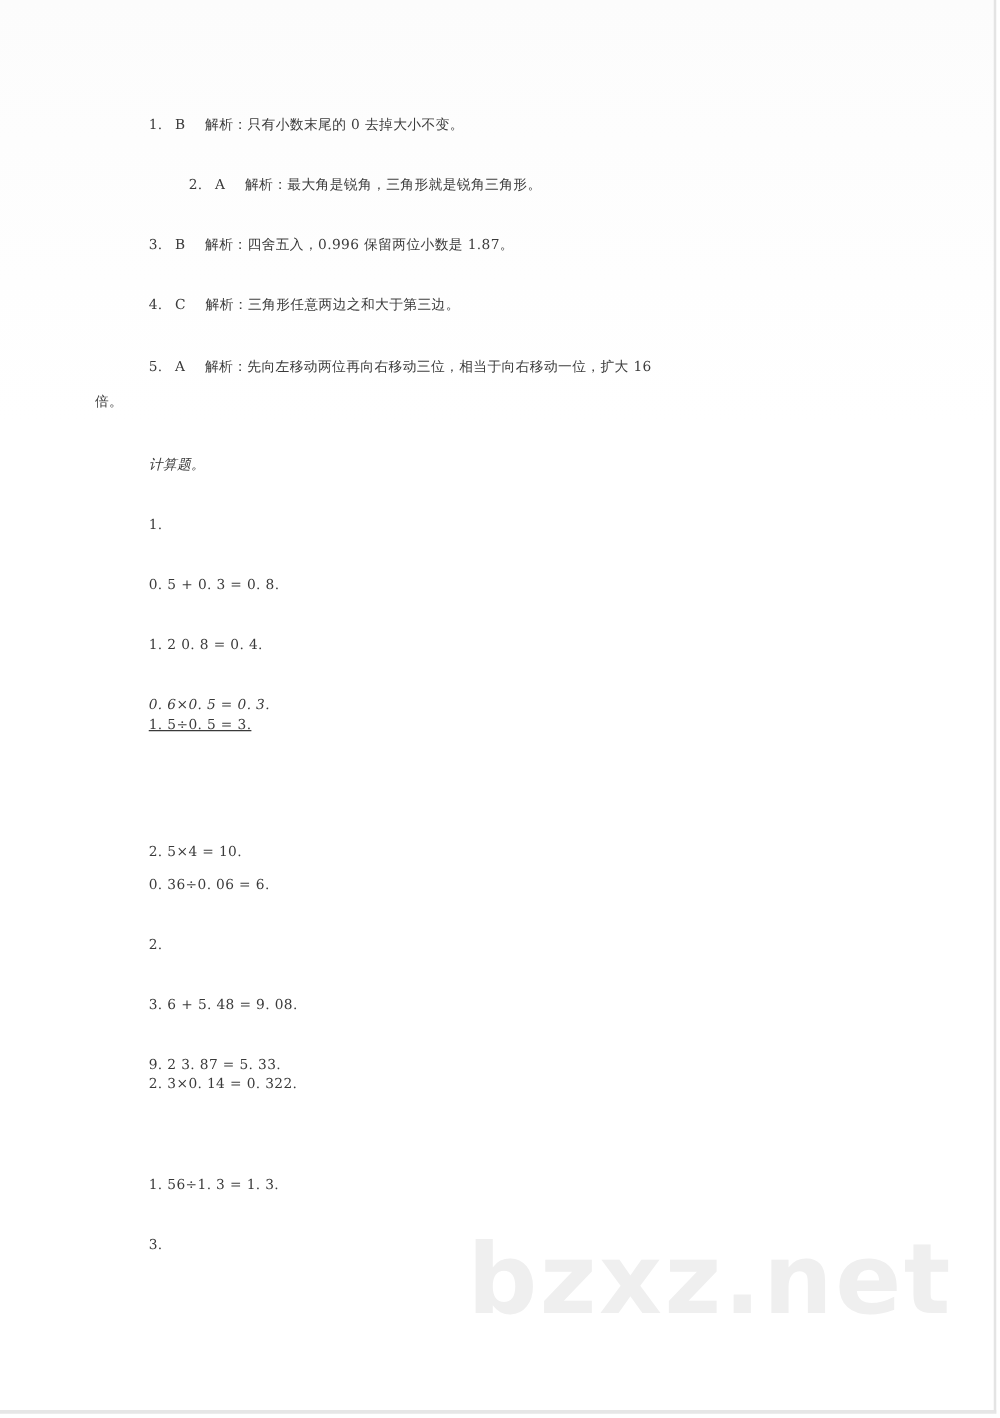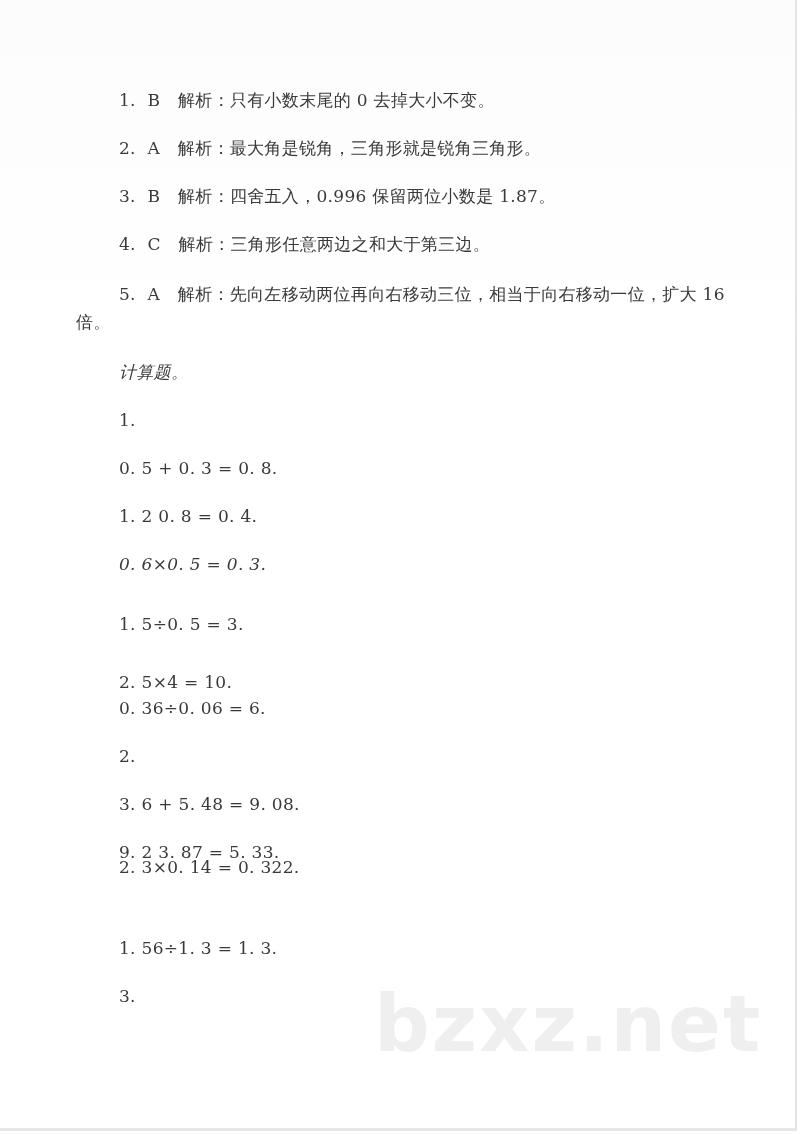--- a/index.html
+++ b/index.html
@@ -20,21 +20,21 @@
       left: 0;
       top: 0;
       width: 795px;
       height: 1128px;
       background: linear-gradient(#fcfcfc, #ffffff 30%);
       border-right: 2px solid #e4e4e4;
       border-bottom: 3px solid #e6e6e6;
     }
     .line {
       position: absolute;
-      font-size: 17px;
+      font-size: 11px;
       line-height: 20px;
       white-space: nowrap;
       letter-spacing: 0.3px;
     }
     .indent { left: 119px; }
     .wm {
       position: absolute;
       left: 374px;
       top: 985px;
       font-family: "DejaVu Sans", "Liberation Sans", sans-serif;
@@ -49,21 +49,21 @@
 <body>
 
 <div class="page">
 
   <div class="line indent" style="top:90px;">
     <span>1.</span>
     <span style="margin-left:6px;">B</span>
     <span style="margin-left:12px;">解析：</span><span>只有小数末尾的 0 去掉大小不变。</span>
   </div>
 
-  <div class="line indent" style="top:138px;">
+  <div class="line indent" style="top:138px;margin-left:32px;">
     <span>2.</span>
     <span style="margin-left:6px;">A</span>
     <span style="margin-left:12px;">解析：</span><span>最大角是锐角，三角形就是锐角三角形。</span>
   </div>
 
   <div class="line indent" style="top:186px;">
     <span>3.</span>
     <span style="margin-left:6px;">B</span>
     <span style="margin-left:12px;">解析：</span><span>四舍五入，0.996 保留两位小数是 1.87。</span>
   </div>
@@ -80,21 +80,21 @@
     <span style="margin-left:12px;">解析：</span><span>先向左移动两位再向右移动三位，相当于向右移动一位，扩大 16</span>
   </div>
   <div class="line" style="top:312px; left:76px;">倍。</div>
 
   <div class="line indent" style="top:362px;font-style:italic;">计算题。</div>
 
   <div class="line indent" style="top:410px;">1.</div>
   <div class="line indent" style="top:458px;">0. 5 + 0. 3 = 0. 8.</div>
   <div class="line indent" style="top:506px;">1. 2 0. 8 = 0. 4.</div>
   <div class="line indent" style="top:554px;font-style:italic;">0. 6×0. 5 = 0. 3.</div>
-  <div class="line indent" style="top:614px;">1. 5÷0. 5 = 3.</div>
+  <div class="line indent" style="top:570px;text-decoration:underline;">1. 5÷0. 5 = 3.</div>
   <div class="line indent" style="top:672px;">2. 5×4 = 10.</div>
   <div class="line indent" style="top:698px;">0. 36÷0. 06 = 6.</div>
 
   <div class="line indent" style="top:746px;">2.</div>
   <div class="line indent" style="top:794px;">3. 6 + 5. 48 = 9. 08.</div>
   <div class="line indent" style="top:842px;">9. 2 3. 87 = 5. 33.</div>
   <div class="line indent" style="top:857px;">2. 3×0. 14 = 0. 322.</div>
   <div class="line indent" style="top:938px;">1. 56÷1. 3 = 1. 3.</div>
 
   <div class="line indent" style="top:986px;">3.</div>

